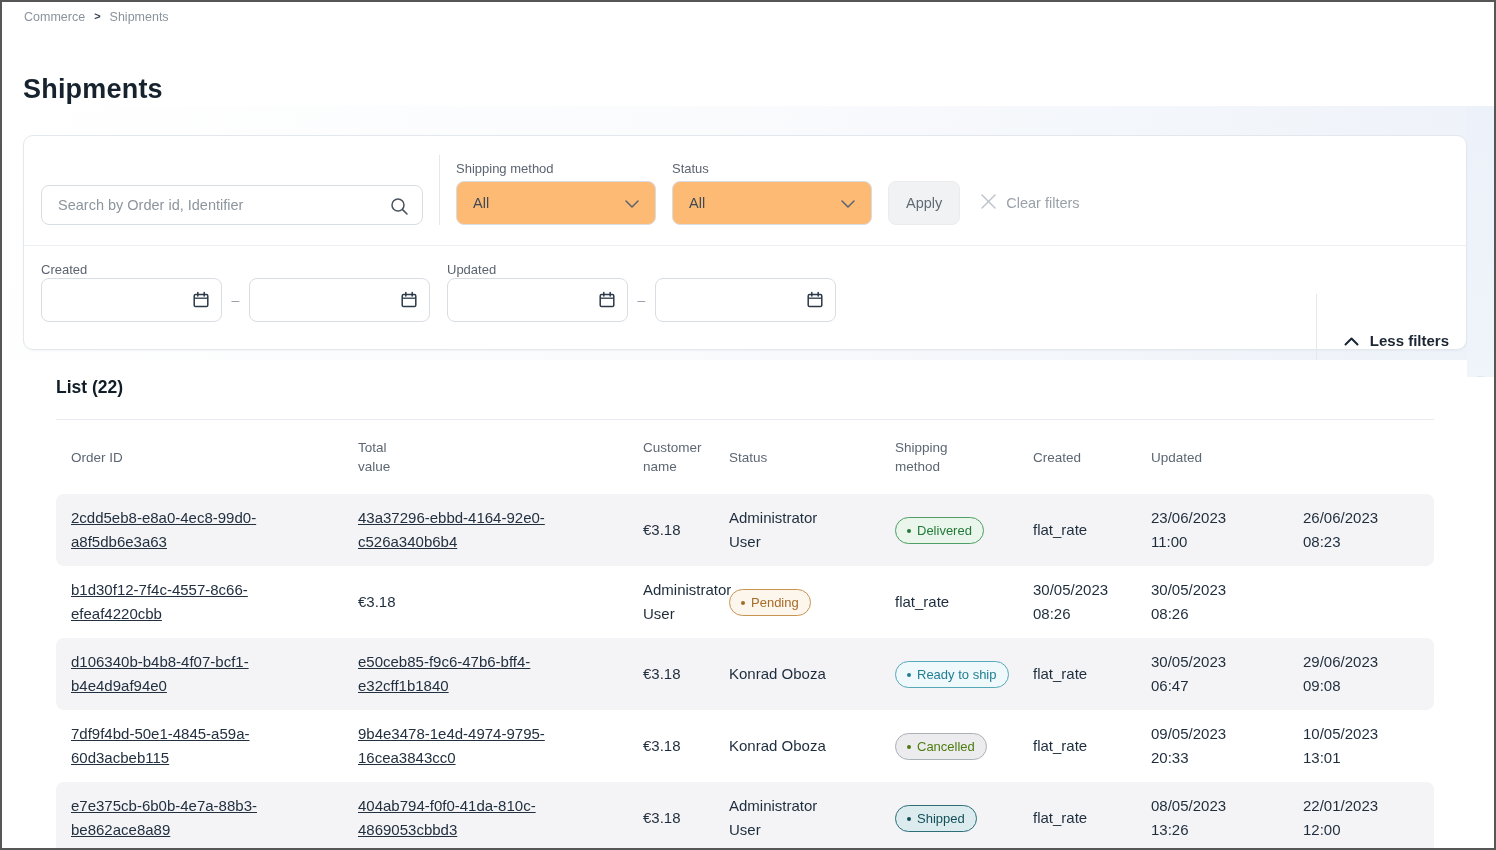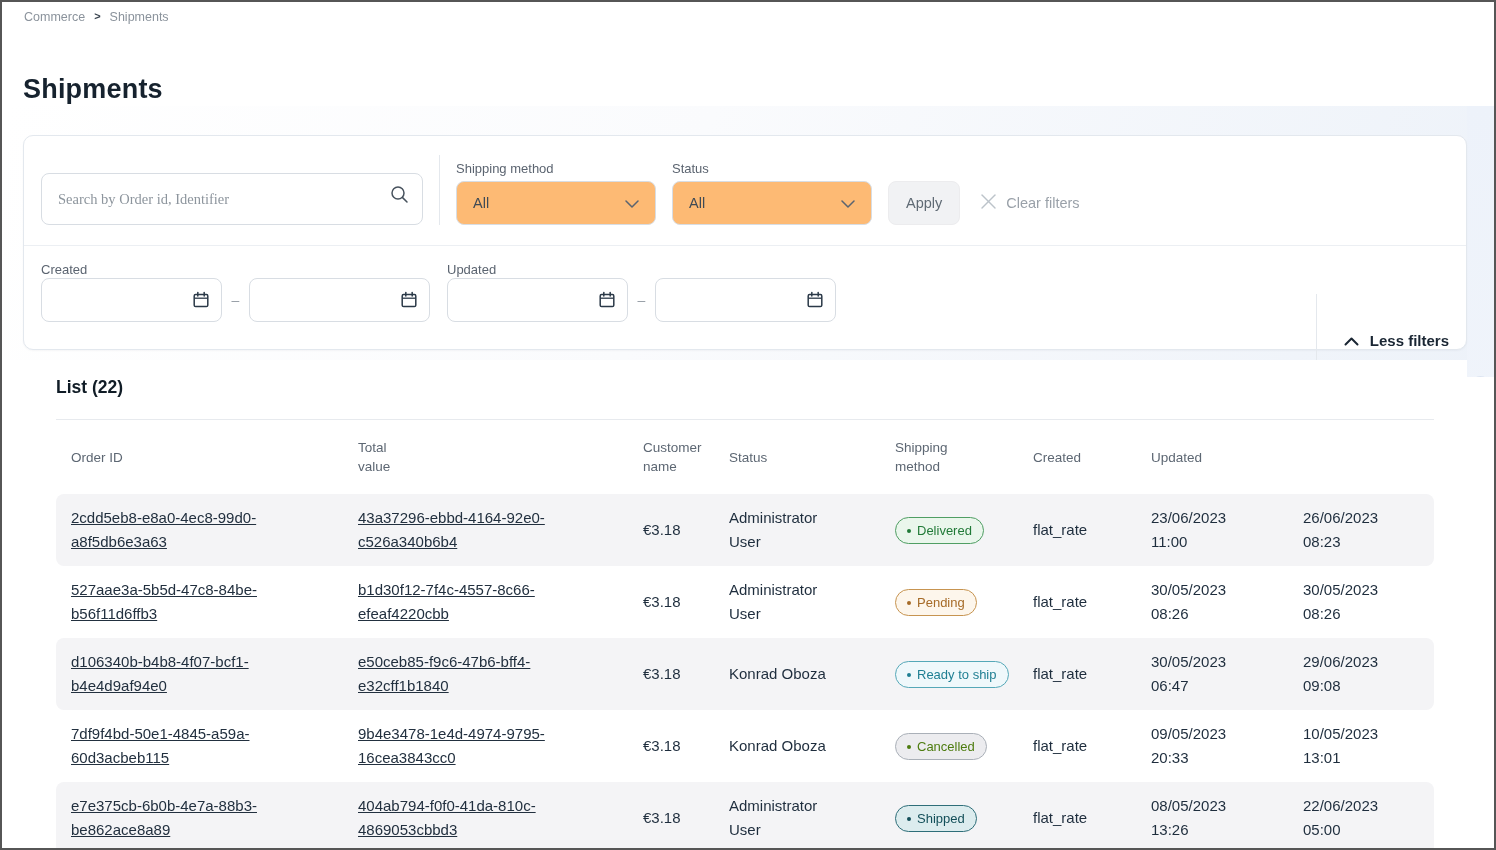--- a/index.html
+++ b/index.html
@@ -39,23 +39,23 @@
 
   
   .filter-card { margin: 31px 0 0 21px; width: 1444px; background: #fff;
     border: 1px solid #e3e8ee; border-radius: 10px;
     box-shadow: 0 1px 2px rgba(16,24,40,.04); position: relative; }
   .filter-row1 { display: flex; align-items: flex-end; gap: 16px;
     padding: 19px 17px 20px; border-bottom: 1px solid #eceff3; }
   .filter-row2 { display: flex; align-items: flex-end; padding: 14px 17px 27px; }
 
   .search-wrap { position: relative; width: 382px; }
-  .search-wrap input { width: 100%; height: 52px; border: 1px solid #d8dde3;
+  .search-wrap input { width: 100%; height: 40px; border: 1px solid #d8dde3;
     border-radius: 8px; padding: 0 44px 0 16px; font-size: 14.5px;
-    font-family: Liberation Serif, serif; color: #3f4a55; outline: none; }
+    font-family: Liberation Sans, sans-serif; color: #3f4a55; outline: none; }
   .search-wrap input::placeholder { color: #8d959d; }
   .search-icon { position: absolute; right: 14px; top: 12px; }
 
   .vdiv { width: 1px; height: 70px; background: #e4e8ed; align-self: flex-end; }
 
   .labeled { display: flex; flex-direction: column; }
   .field-label { font-size: 13px; color: #5b6470; height: 19px; margin-bottom: 1px; }
   .select { width: 200px; height: 44px; border: 1px solid #d8dde3; border-radius: 8px;
     display: flex; align-items: center; justify-content: space-between;
     padding: 0 16px; font-size: 14.5px; color: #3f4a55; cursor: pointer; background: #fdba74; }
@@ -273,21 +273,20 @@
           <div class="cell cell-customer">Administrator User</div>
           <div class="cell"><span class="badge" style="color: rgb(33, 122, 56); border-color: rgb(79, 158, 99); background: rgb(234, 246, 236);">
               <span class="dot"></span>
               <span>Delivered</span>
             </span></div>
           <div class="cell ">flat_rate</div>
           <div class="cell cell-dt">23/06/2023 11:00</div>
           <div class="cell cell-dt">26/06/2023 08:23</div>
         </div>
         <div class="grid trow">
-          <div class="cell cell-link"><a>527aae3a-5b5d-47c8-84be-b56f11d6ffb3</a></div>
           <div class="cell cell-link"><a>b1d30f12-7f4c-4557-8c66-efeaf4220cbb</a></div>
           <div class="cell ">€3.18</div>
           <div class="cell cell-customer">Administrator User</div>
           <div class="cell"><span class="badge" style="color: rgb(166, 107, 40); border-color: rgb(199, 148, 80); background: rgb(253, 246, 236);">
               <span class="dot"></span>
               <span>Pending</span>
             </span></div>
           <div class="cell ">flat_rate</div>
           <div class="cell cell-dt">30/05/2023 08:26</div>
           <div class="cell cell-dt">30/05/2023 08:26</div>
@@ -322,18 +321,18 @@
           <div class="cell cell-link"><a>e7e375cb-6b0b-4e7a-88b3-be862ace8a89</a></div>
           <div class="cell cell-link"><a>404ab794-f0f0-41da-810c-4869053cbbd3</a></div>
           <div class="cell ">€3.18</div>
           <div class="cell cell-customer">Administrator User</div>
           <div class="cell"><span class="badge" style="color: rgb(19, 79, 89); border-color: rgb(46, 110, 121); background: rgb(220, 236, 238);">
               <span class="dot"></span>
               <span>Shipped</span>
             </span></div>
           <div class="cell ">flat_rate</div>
           <div class="cell cell-dt">08/05/2023 13:26</div>
-          <div class="cell cell-dt">22/06/2023 05:00</div>
+          <div class="cell cell-dt">22/01/2023 12:00</div>
         </div>
       </div>
   </div>
 
 </div>
 
 </body></html>

